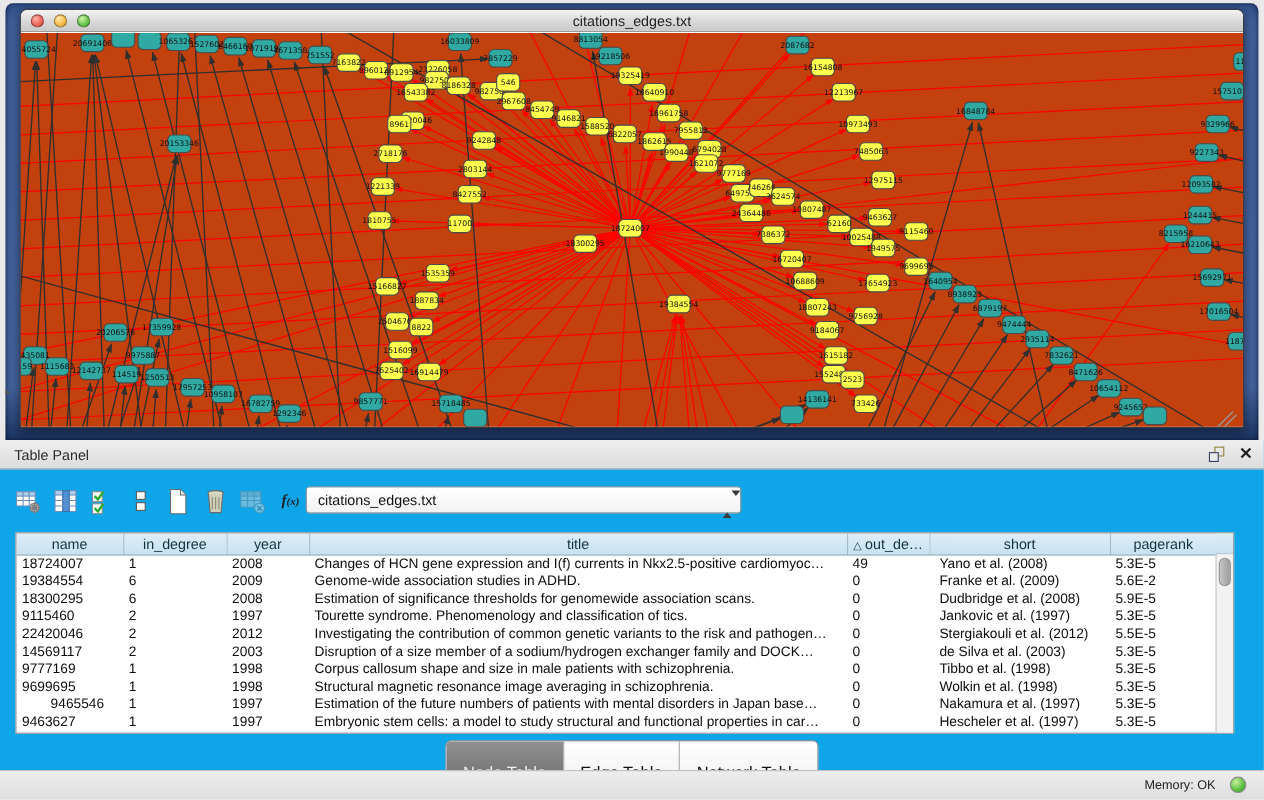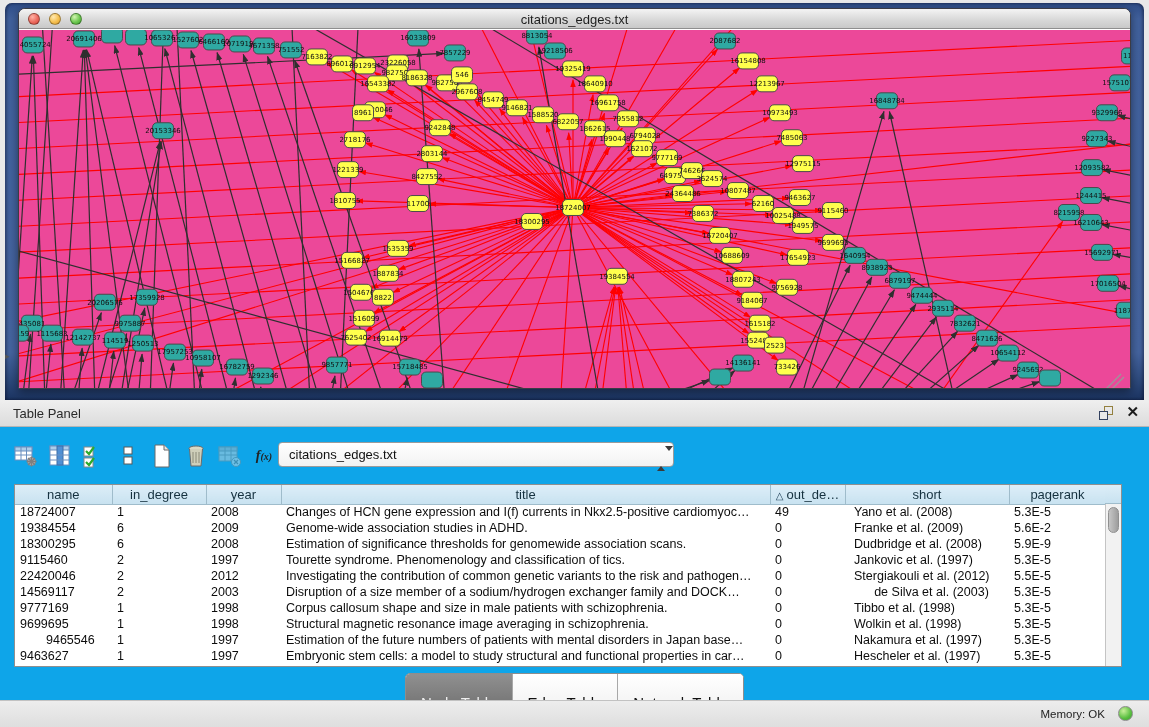--- a/index.html
+++ b/index.html
@@ -14,21 +14,21 @@
   .iframe { position:absolute; left:13px; top:5px; width:1113px; height:381px;
     border:1px solid #3c3c44; border-radius:7px 7px 2px 2px; box-shadow:0 3px 10px rgba(0,0,0,.45); background:#fff; }
   .titlebar { height:20px; border-radius:6px 6px 0 0; border-bottom:1px solid #8e8e8e;
     background:linear-gradient(180deg,#f4f4f4,#d9d9d9 55%,#c9c9c9); position:relative; }
   .titlebar .wtitle { position:absolute; left:0; right:0; top:3px; text-align:center; font-size:13px; color:#1e1e1e; }
   .lights { position:absolute; left:9px; top:4px; display:flex; gap:9px; }
   .light { width:12px; height:12px; border-radius:50%; border:1px solid rgba(0,0,0,.35); }
   .light.red    { background:radial-gradient(circle at 35% 30%, #ffb3a6, #ec6a5e 55%, #d14136); }
   .light.yellow { background:radial-gradient(circle at 35% 30%, #ffe9b0, #f5bf4f 55%, #dd9c2f); }
   .light.green  { background:radial-gradient(circle at 35% 30%, #d2f5b0, #6cc74f 55%, #3fa32e); }
-  .canvas { position:absolute; left:0; top:21px; right:0; bottom:0; background:#ec4899; overflow:hidden; border-radius:0 0 1px 1px; }
+  .canvas { position:absolute; left:0; top:21px; right:0; bottom:0; background:#c2410c; overflow:hidden; border-radius:0 0 1px 1px; }
   .canvas svg { width:100%; height:100%; display:block; }
 
   
   .panel { position:absolute; left:0; top:400px; width:1149px; height:300px; background:#0ea5e9; }
   .panel-header { position:absolute; left:0; top:0; width:100%; height:27px;
     background:linear-gradient(180deg,#efefef,#dcdcdc); border-bottom:1px solid #b5b5b5; }
   .panel-header .ptitle { position:absolute; left:13px; top:6px; font-size:13px; color:#2a2a2a; }
   .float-btn { position:absolute; right:34px; top:5px; width:18px; height:18px; cursor:default; }
   .float-btn .sq1 { position:absolute; left:7px; top:1px; width:9px; height:9px; border:1px solid #93803f; }
   .float-btn .sq2 { position:absolute; left:2px; top:6px; width:9px; height:9px; border:1px solid #33415f; background:#e9e9e9; }
@@ -887,21 +887,21 @@
             <td style="width: 164px; padding-left: 9px;">Franke et al. (2009)</td>
             <td style="width: 97px;">5.6E-2</td>
           </tr>
           <tr>
             <td style="width: 97px;">18300295</td>
             <td style="width: 94px;">6</td>
             <td style="width: 75px;">2008</td>
             <td style="width: 489px;">Estimation of significance thresholds for genomewide association scans.</td>
             <td style="width: 75px;">0</td>
             <td style="width: 164px; padding-left: 9px;">Dudbridge et al. (2008)</td>
-            <td style="width: 97px;">5.9E-9</td>
+            <td style="width: 97px;">5.9E-5</td>
           </tr>
           <tr>
             <td style="width: 97px;">9115460</td>
             <td style="width: 94px;">2</td>
             <td style="width: 75px;">1997</td>
             <td style="width: 489px;">Tourette syndrome. Phenomenology and classification of tics.</td>
             <td style="width: 75px;">0</td>
             <td style="width: 164px; padding-left: 9px;">Jankovic et al. (1997)</td>
             <td style="width: 97px;">5.3E-5</td>
           </tr>
@@ -913,21 +913,21 @@
             <td style="width: 75px;">0</td>
             <td style="width: 164px; padding-left: 9px;">Stergiakouli et al. (2012)</td>
             <td style="width: 97px;">5.5E-5</td>
           </tr>
           <tr>
             <td style="width: 97px;">14569117</td>
             <td style="width: 94px;">2</td>
             <td style="width: 75px;">2003</td>
             <td style="width: 489px;">Disruption of a size member of a sodium/hydrogen exchanger family and DOCK…</td>
             <td style="width: 75px;">0</td>
-            <td style="width: 164px; padding-left: 9px; text-align: center;">de Silva et al. (2003)</td>
+            <td style="width: 164px; padding-left: 9px;">de Silva et al. (2003)</td>
             <td style="width: 97px;">5.3E-5</td>
           </tr>
           <tr>
             <td style="width: 97px;">9777169</td>
             <td style="width: 94px;">1</td>
             <td style="width: 75px;">1998</td>
             <td style="width: 489px;">Corpus callosum shape and size in male patients with schizophrenia.</td>
             <td style="width: 75px;">0</td>
             <td style="width: 164px; padding-left: 9px;">Tibbo et al. (1998)</td>
             <td style="width: 97px;">5.3E-5</td>

